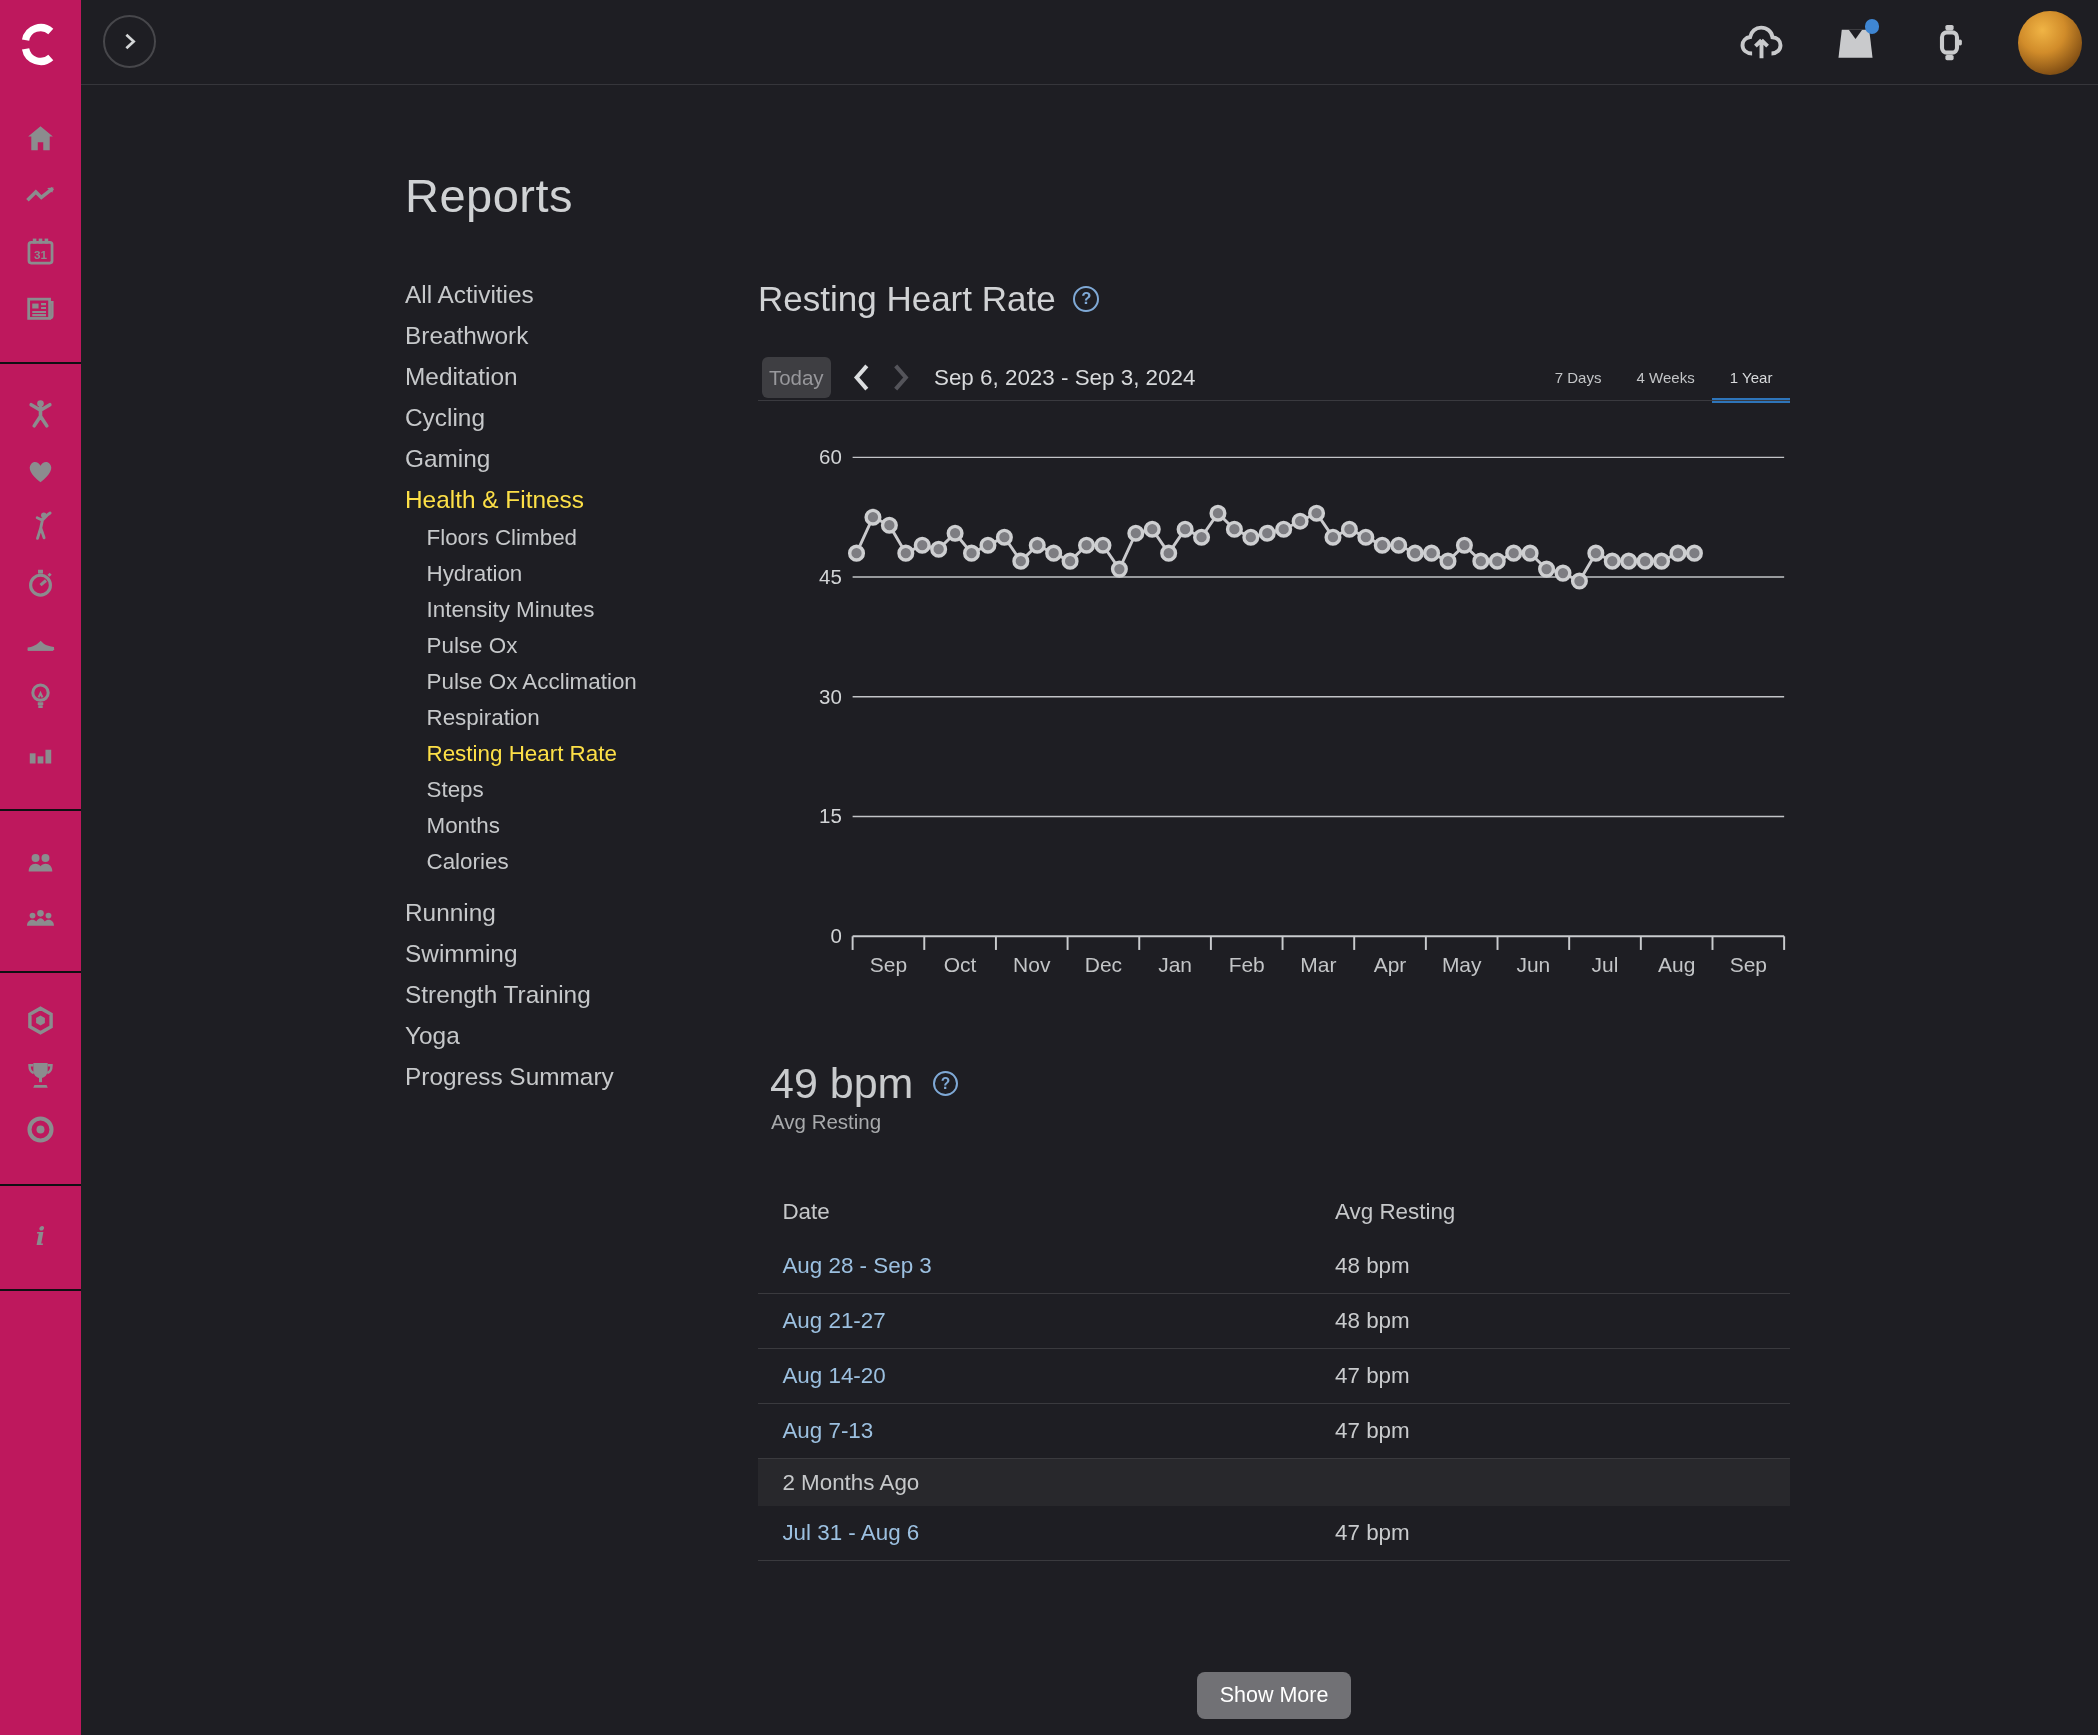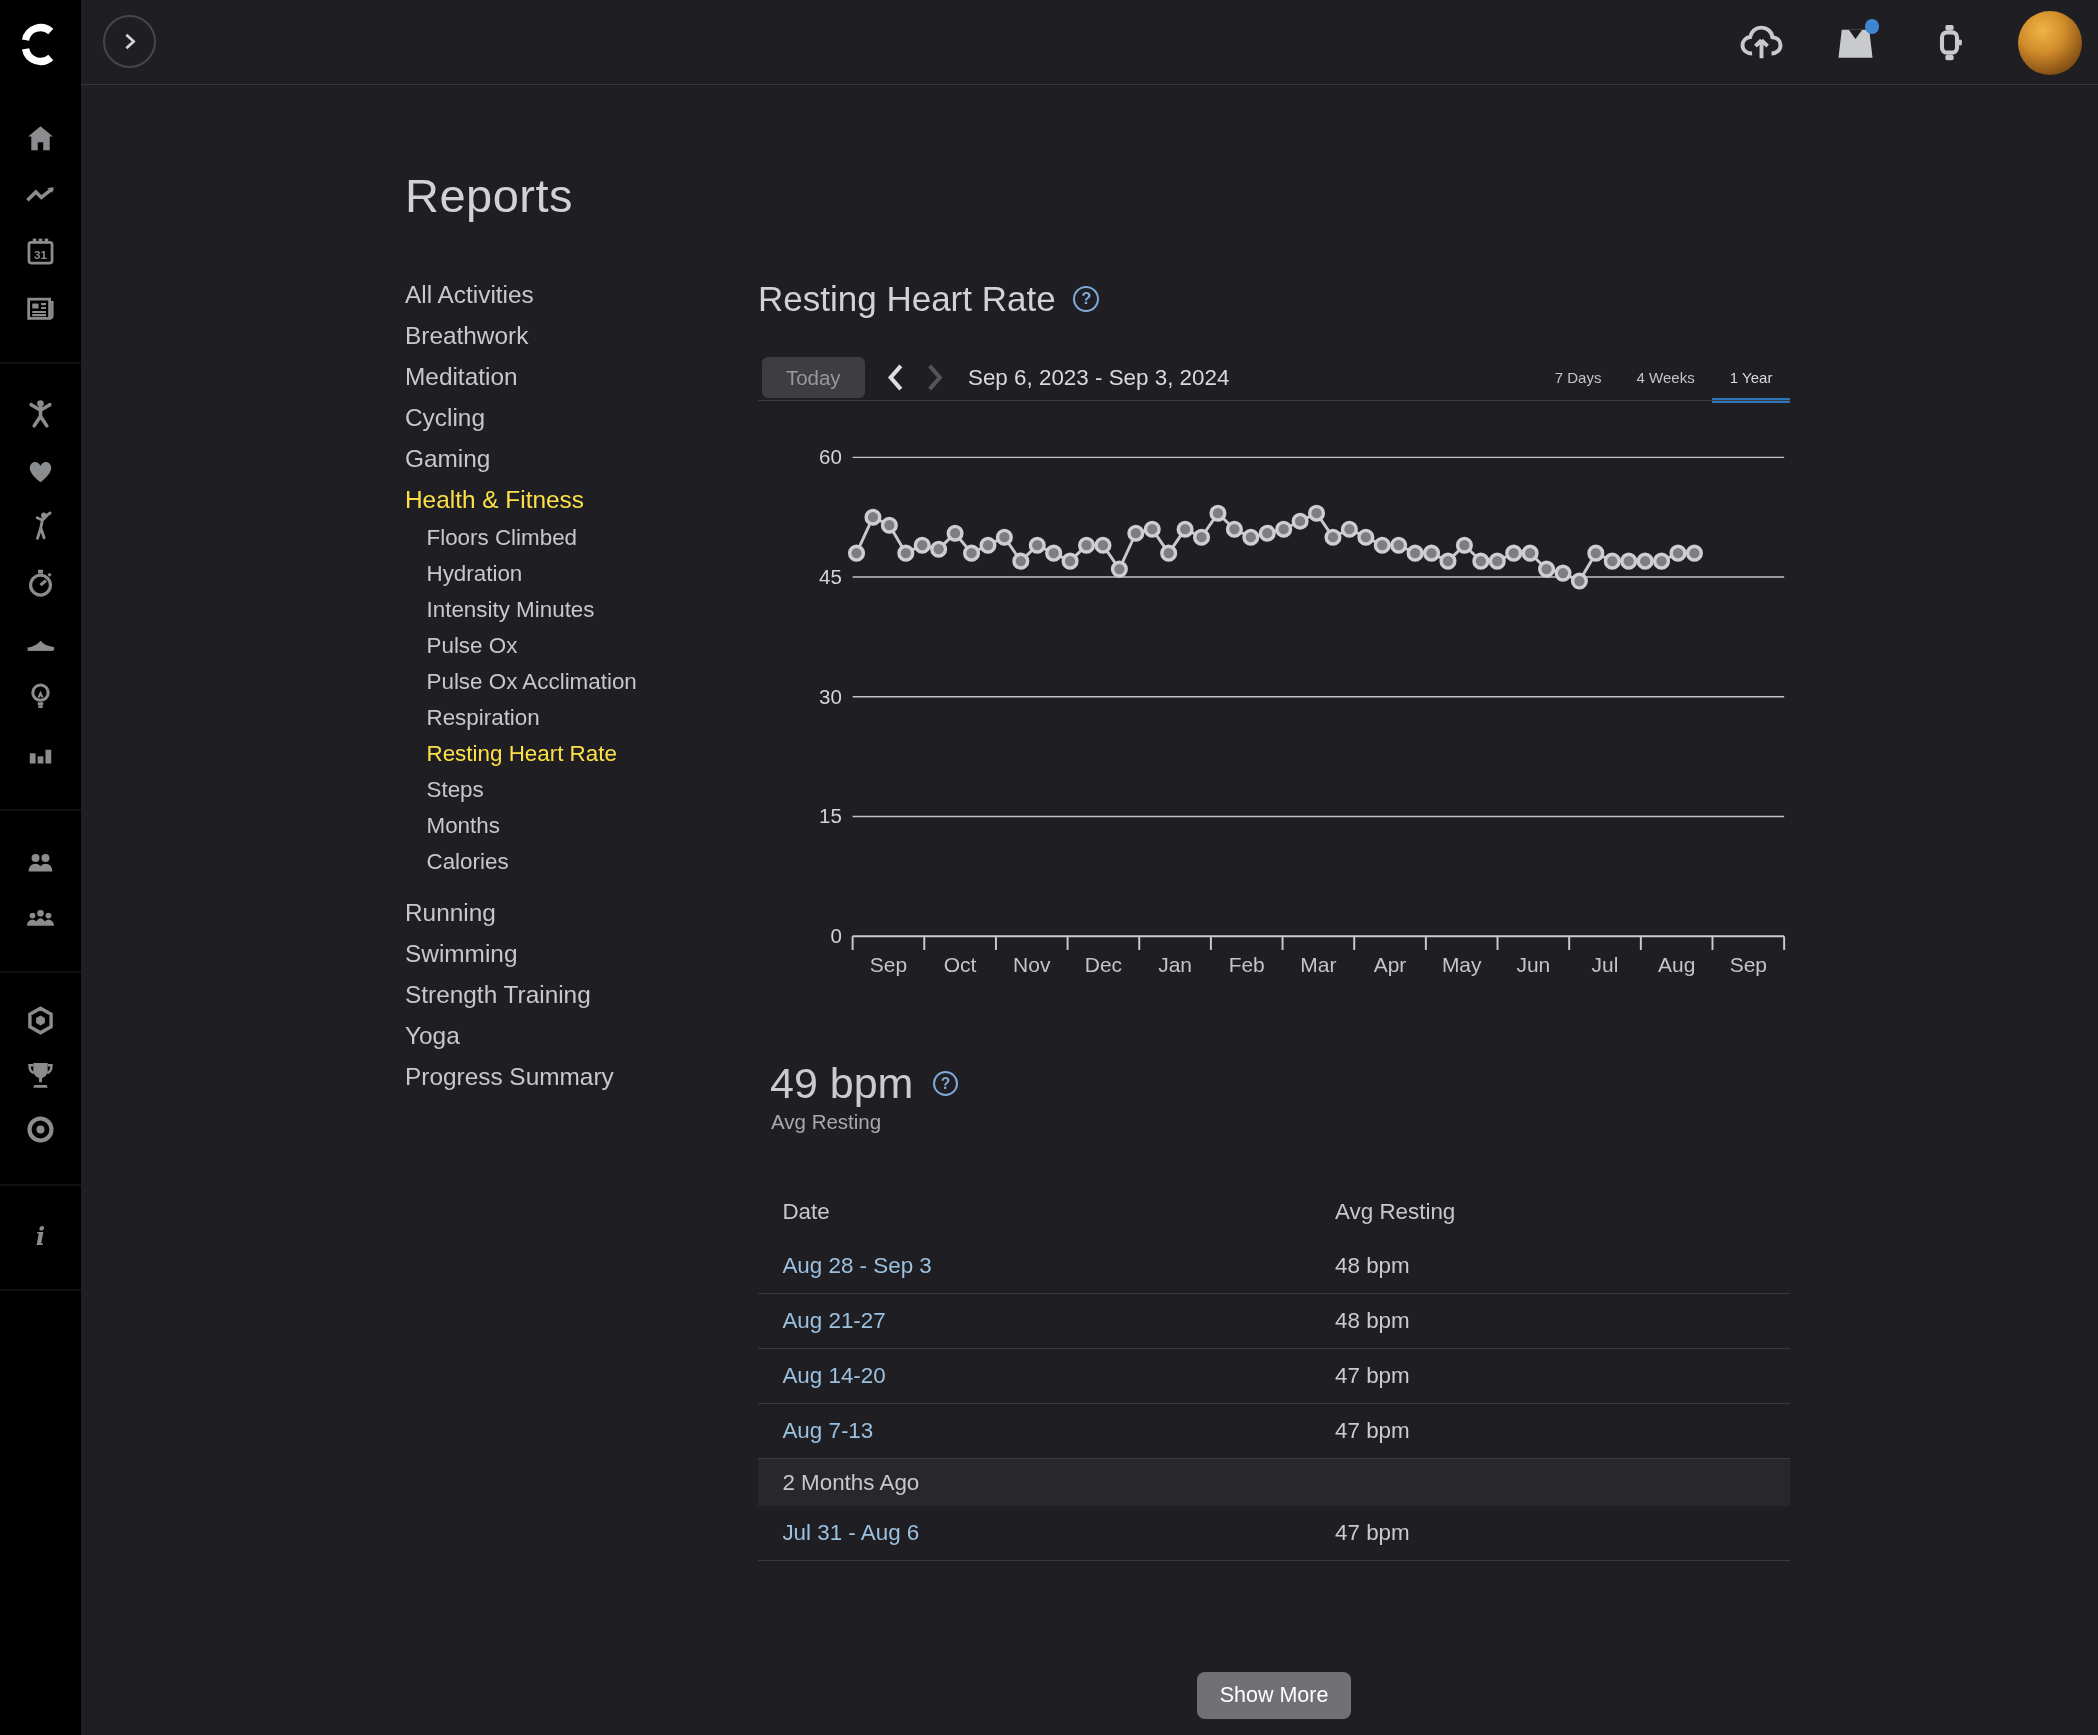--- a/index.html
+++ b/index.html
@@ -5,21 +5,21 @@
   * { box-sizing: border-box; margin: 0; padding: 0; }
   html,body { width:2099px; height:1736px; }
   body {
     position: relative;
     background:#1e1e23;
     font-family:"Liberation Sans","DejaVu Sans",sans-serif;
     color:#c6c8ca;
     overflow:hidden;
   }
   
-  .sidebar { position:absolute; left:0; top:0; width:81px; height:1736px; background:#000000; z-index:5; }
+  .sidebar { position:absolute; left:0; top:0; width:81px; height:1736px; background:#be185d; z-index:5; }
   .logo { position:absolute; left:14.6px; top:18.5px; width:51px; height:51px; }
   .side-icon { position:absolute; left:0; width:81px; height:39px; display:flex; align-items:center; justify-content:center; cursor:pointer; }
   .side-icon svg { display:block; }
   .side-div { position:absolute; left:0; width:81px; height:2px; background:#101013; }
   
   .topbar { position:absolute; left:81px; top:0; right:0; height:85px; border-bottom:1px solid #36363b; background:#1e1e23; }
   .expand-btn { position:absolute; left:21.5px; top:14.6px; width:53px; height:53px; border:2px solid #47474b; border-radius:50%; display:flex; align-items:center; justify-content:center; cursor:pointer; background:transparent; }
   .top-actions { position:absolute; right:16.6px; top:0; height:85px; display:flex; align-items:center; gap:43px; }
   .top-icon { position:relative; width:51px; height:51px; display:flex; align-items:center; justify-content:center; cursor:pointer; }
   .badge-dot { position:absolute; right:2px; top:2px; width:14.6px; height:14.6px; border-radius:50%; background:#3f86d2; }
@@ -32,21 +32,21 @@
   .report-nav li[data-level="0"] { font-size:24.4px; height:41px; }
   .report-nav li[data-level="1"] { font-size:22.4px; height:36px; padding-left:21.5px; }
   .report-nav li[data-level="0"] + li[data-level="1"] { margin-top:0; }
   .report-nav li[data-level="1"] + li[data-level="0"] { margin-top:12px; }
   .report-nav li.active { color:#fde047; }
   
   .report-title { position:absolute; left:758px; top:279px; display:flex; align-items:center; gap:17.6px; font-size:35px; color:#d0d2d4; }
   .help-icon { width:26px; height:26px; border:2.9px solid #7fa9d6; border-radius:50%; color:#7fa9d6; font-size:16.6px; font-weight:bold; display:flex; align-items:center; justify-content:center; cursor:pointer; flex:0 0 auto; }
   .controls { position:absolute; left:758px; top:355px; width:1032px; height:45px; display:flex; align-items:center; padding-left:3.9px; }
   .controls-divider { position:absolute; left:758px; top:400px; width:1032px; height:1px; background:#3a3a3f; }
-  .today-btn { height:41px; padding:0 24px; background:#3e3e42; border:none; border-radius:5.9px; color:#98989c; font-size:20.5px; font-family:inherit; cursor:pointer; }
+  .today-btn { height:41px; padding:0 7px; background:#3e3e42; border:none; border-radius:5.9px; color:#98989c; font-size:20.5px; font-family:inherit; cursor:pointer; }
   .chev { width:39px; height:41px; display:flex; align-items:center; justify-content:center; background:none; border:none; cursor:pointer; }
   .chev.left { margin-left:11.7px; }
   .date-range { margin-left:13.7px; font-size:22.4px; color:#d8dadc; }
   .tabs { margin-left:auto; height:45px; display:flex; }
   .tab { position:relative; height:45px; display:flex; align-items:center; padding:0 17.6px; font-size:15px; color:#c3c5c7; cursor:pointer; }
   .tab.active { color:#d8dadc; }
   .tab.active::after { content:""; position:absolute; left:0; right:0; bottom:-2.9px; height:4.9px; background:#2e75ba; }
   
   .chart-wrap { position:absolute; left:758px; top:427px; width:1032px; height:566px; }
   

